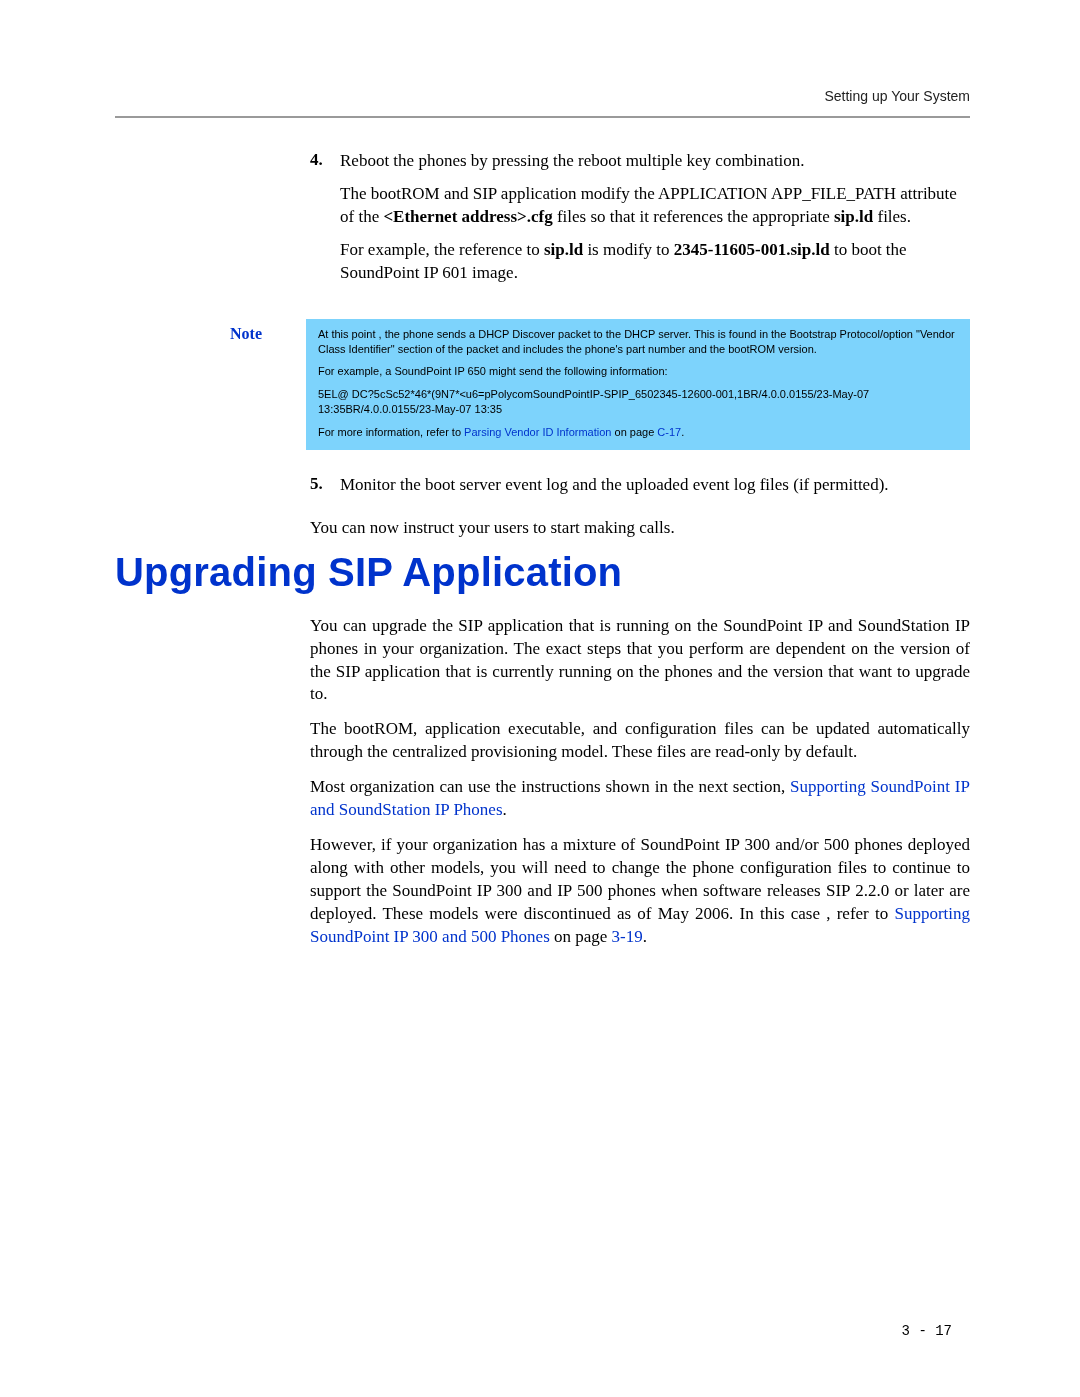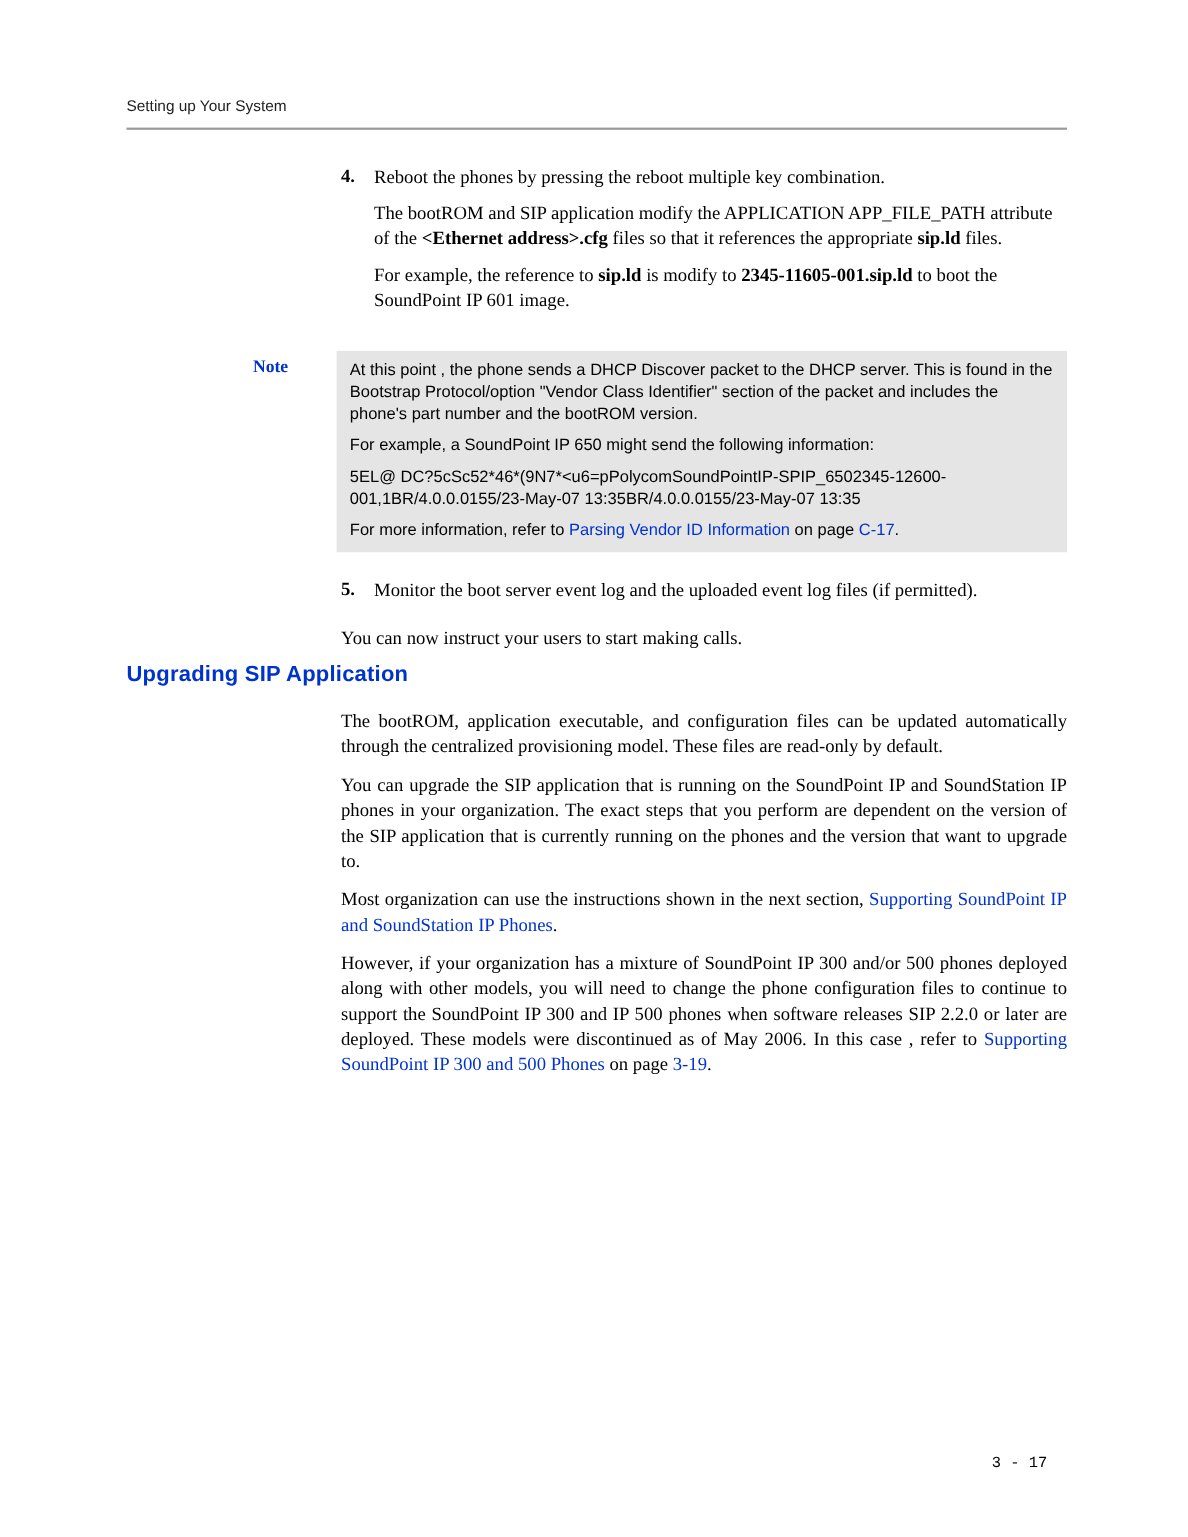--- a/index.html
+++ b/index.html
@@ -8,20 +8,21 @@
       height: 1397px;
       background: #fff;
       font-family: "Palatino Linotype", Palatino, "Book Antiqua", Georgia, serif;
       color: #000;
       position: relative;
     }
     .page {
       padding: 88px 110px 60px 115px;
     }
     .running-head {
+      text-align: right;
       font-size: 14px;
       font-family: Arial, Helvetica, sans-serif;
       color: #222;
       margin-bottom: 12px;
     }
     .rule {
       border: none;
       border-top: 2px solid #9a9a9a;
       margin-bottom: 32px;
     }
@@ -56,35 +57,35 @@
       width: 76px;
       flex-shrink: 0;
       font-weight: bold;
       color: #0033cc;
       font-size: 16px;
       padding-top: 6px;
       text-align: left;
       font-family: "Palatino Linotype", Palatino, Georgia, serif;
     }
     .note-body {
-      background: #e5e5e5;
+      background: #7dd3fc;
       padding: 8px 12px 10px 12px;
       font-family: Arial, Helvetica, sans-serif;
-      font-size: 15px;
+      font-size: 11px;
       line-height: 1.35;
       flex: 1;
     }
     .note-body p { margin-bottom: 8px; }
     .note-body p:last-child { margin-bottom: 0; }
     .h1 {
       margin-left: -195px;
       font-family: Arial, Helvetica, sans-serif;
       font-weight: bold;
       color: #0033cc;
-      font-size: 20px;
+      font-size: 40px;
       margin-bottom: 20px;
       letter-spacing: 0.2px;
     }
     .body-para {
       font-size: 17px;
       line-height: 1.35;
       margin-bottom: 12px;
       text-align: justify;
     }
     .closing {
@@ -139,22 +140,22 @@
       <div class="step-num">5.</div>
       <div class="step-body">
         <p>Monitor the boot server event log and the uploaded event log files (if permitted).</p>
       </div>
     </div>
 
     <p class="closing">You can now instruct your users to start making calls.</p>
 
     <h1 class="h1">Upgrading SIP Application</h1>
 
+    <p class="body-para">You can upgrade the SIP application that is running on the SoundPoint IP and SoundStation IP phones in your organization. The exact steps that you perform are dependent on the version of the SIP application that is currently running on the phones and the version that want to upgrade to.</p>
     <p class="body-para">The bootROM, application executable, and configuration files can be updated automatically through the centralized provisioning model. These files are read-only by default.</p>
-    <p class="body-para">You can upgrade the SIP application that is running on the SoundPoint IP and SoundStation IP phones in your organization. The exact steps that you perform are dependent on the version of the SIP application that is currently running on the phones and the version that want to upgrade to.</p>
     <p class="body-para">
       <span>Most organization can use the instructions shown in the next section, </span><span class="link">Supporting SoundPoint IP and SoundStation IP Phones</span><span>.</span>
     </p>
     <p class="body-para">
       <span>However, if your organization has a mixture of SoundPoint IP 300 and/or 500 phones deployed along with other models, you will need to change the phone configuration files to continue to support the SoundPoint IP 300 and IP 500 phones when software releases SIP 2.2.0 or later are deployed. These models were discontinued as of May 2006. In this case , refer to </span><span class="link">Supporting SoundPoint IP 300 and 500 Phones</span><span> on page </span><span class="link">3-19</span><span>.</span>
     </p>
 
   </div>
 </div>
 

